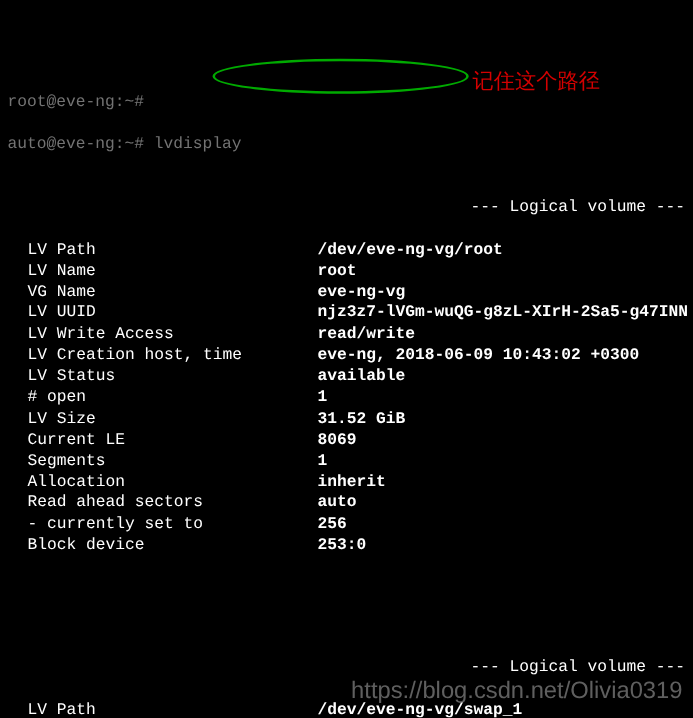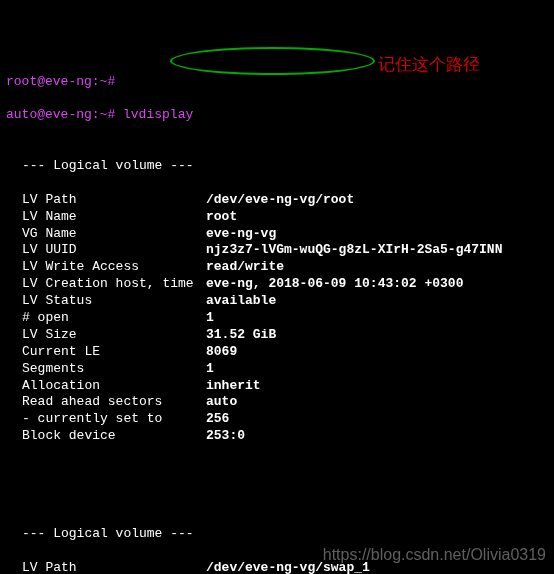--- a/index.html
+++ b/index.html
@@ -8,42 +8,42 @@
       color: #fff;
       font-family: 'Courier New', monospace;
       font-size: 13px;
       line-height: 1.3;
       padding: 6px;
       width: 554px;
       height: 574px;
       position: relative;
       white-space: pre;
     }
-    .prompt-line { color: #d946ef; }
-    .row { display: flex; }
+    .prompt-line { color: #737373; }
+    .row { display: flex; gap: 48px; }
     .label { width: 200px; flex-shrink: 0; padding-left: 16px; }
     .value { flex: 1; font-weight: bold; }
-    .section-header { padding-left: 16px; }
+    .section-header { padding-left: 16px; text-align: right; }
     .annotation {
       position: absolute;
       top: 54px;
       left: 378px;
       color: #d40000;
       font-family: Liberation Serif, serif;
       font-size: 17px;
       font-weight: 500;
       white-space: nowrap;
     }
     .watermark {
       position: absolute;
       bottom: 8px;
       right: 8px;
       color: #888;
       font-family: sans-serif;
-      font-size: 16px;
+      font-size: 19px;
       opacity: 0.7;
     }
     .circle {
       position: absolute;
       top: 47px;
       left: 170px;
       width: 205px;
       height: 28px;
       border: 2px solid #0a0;
       border-radius: 50%;

